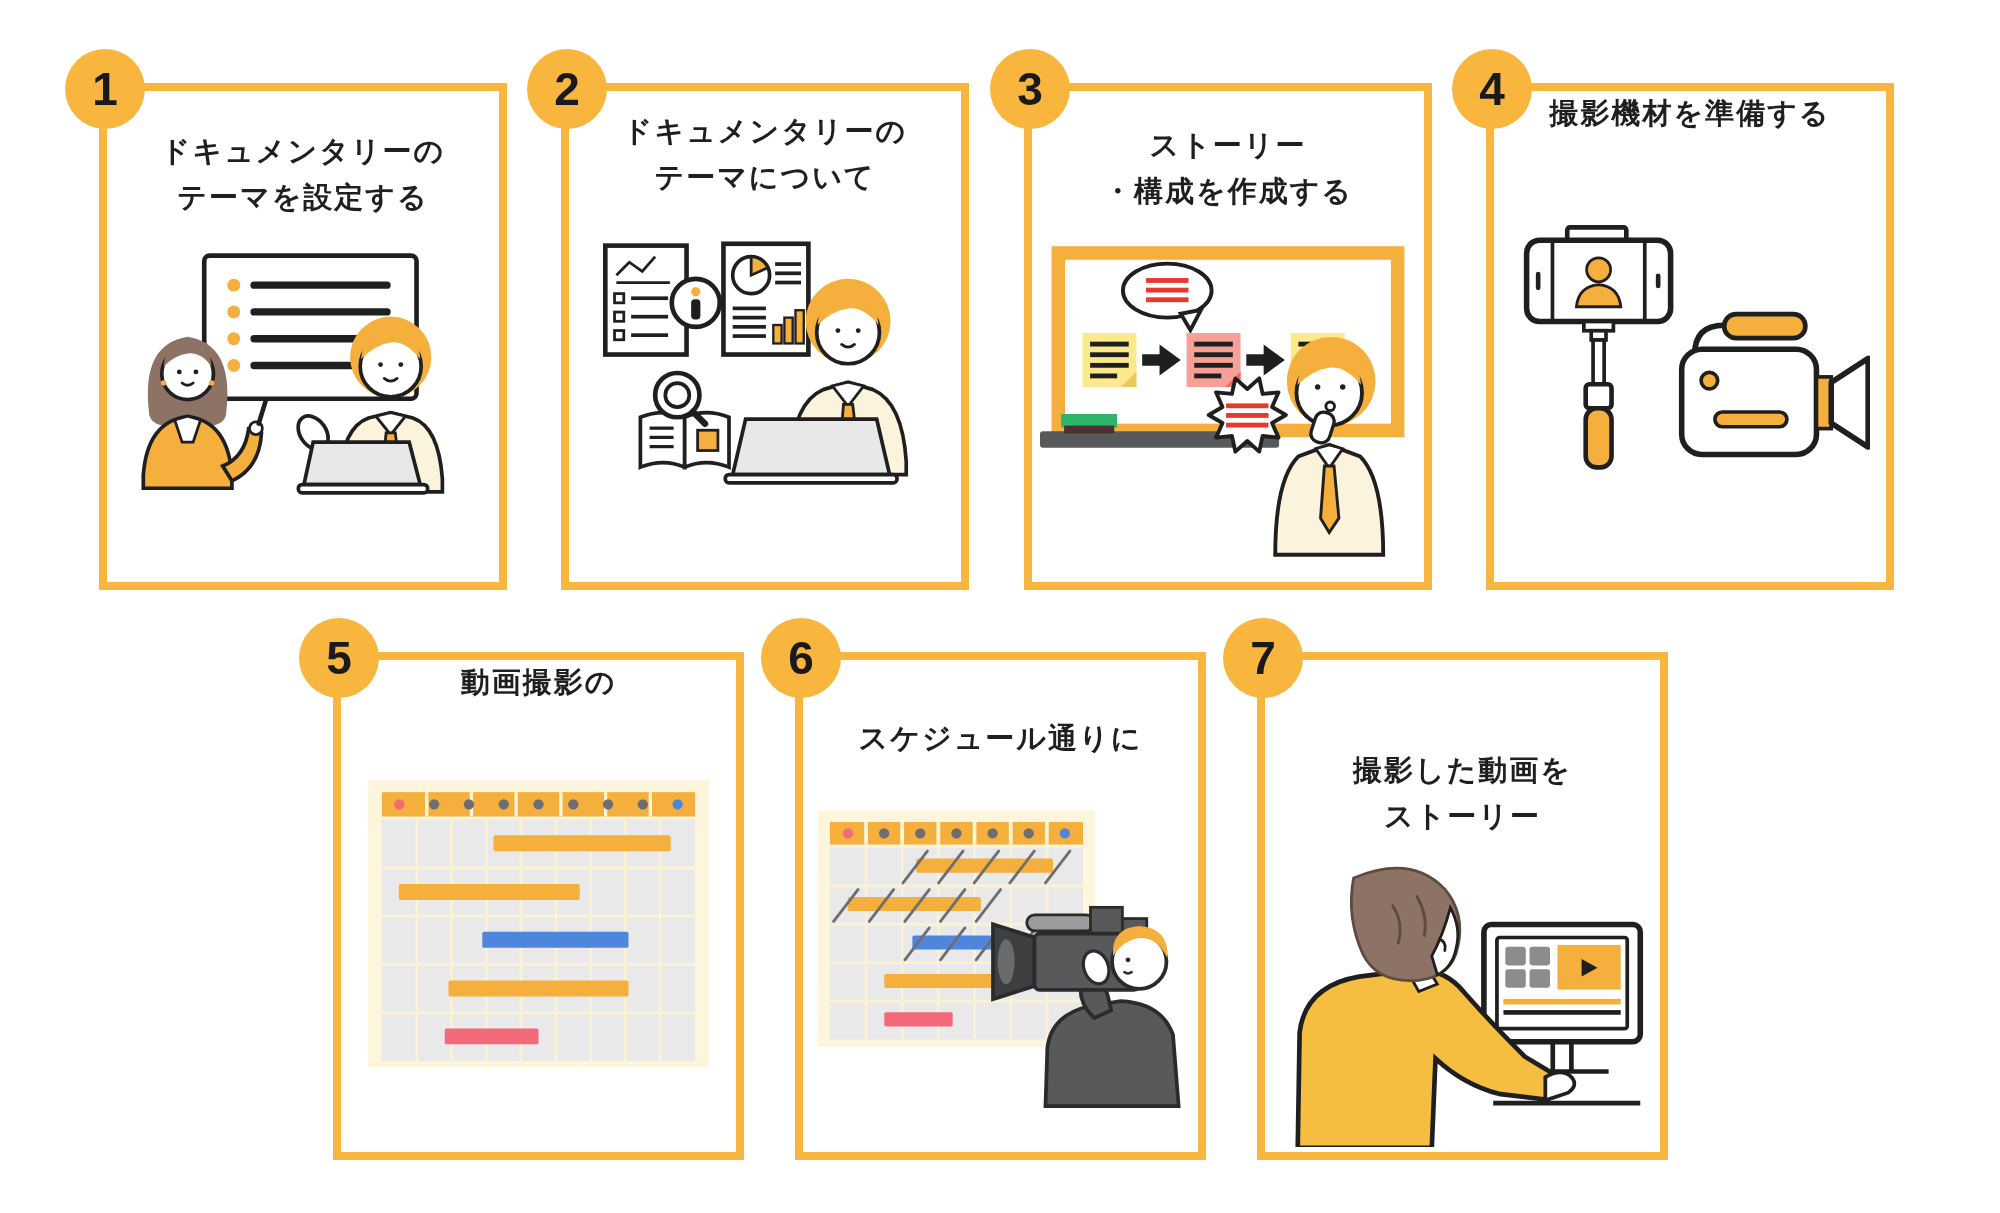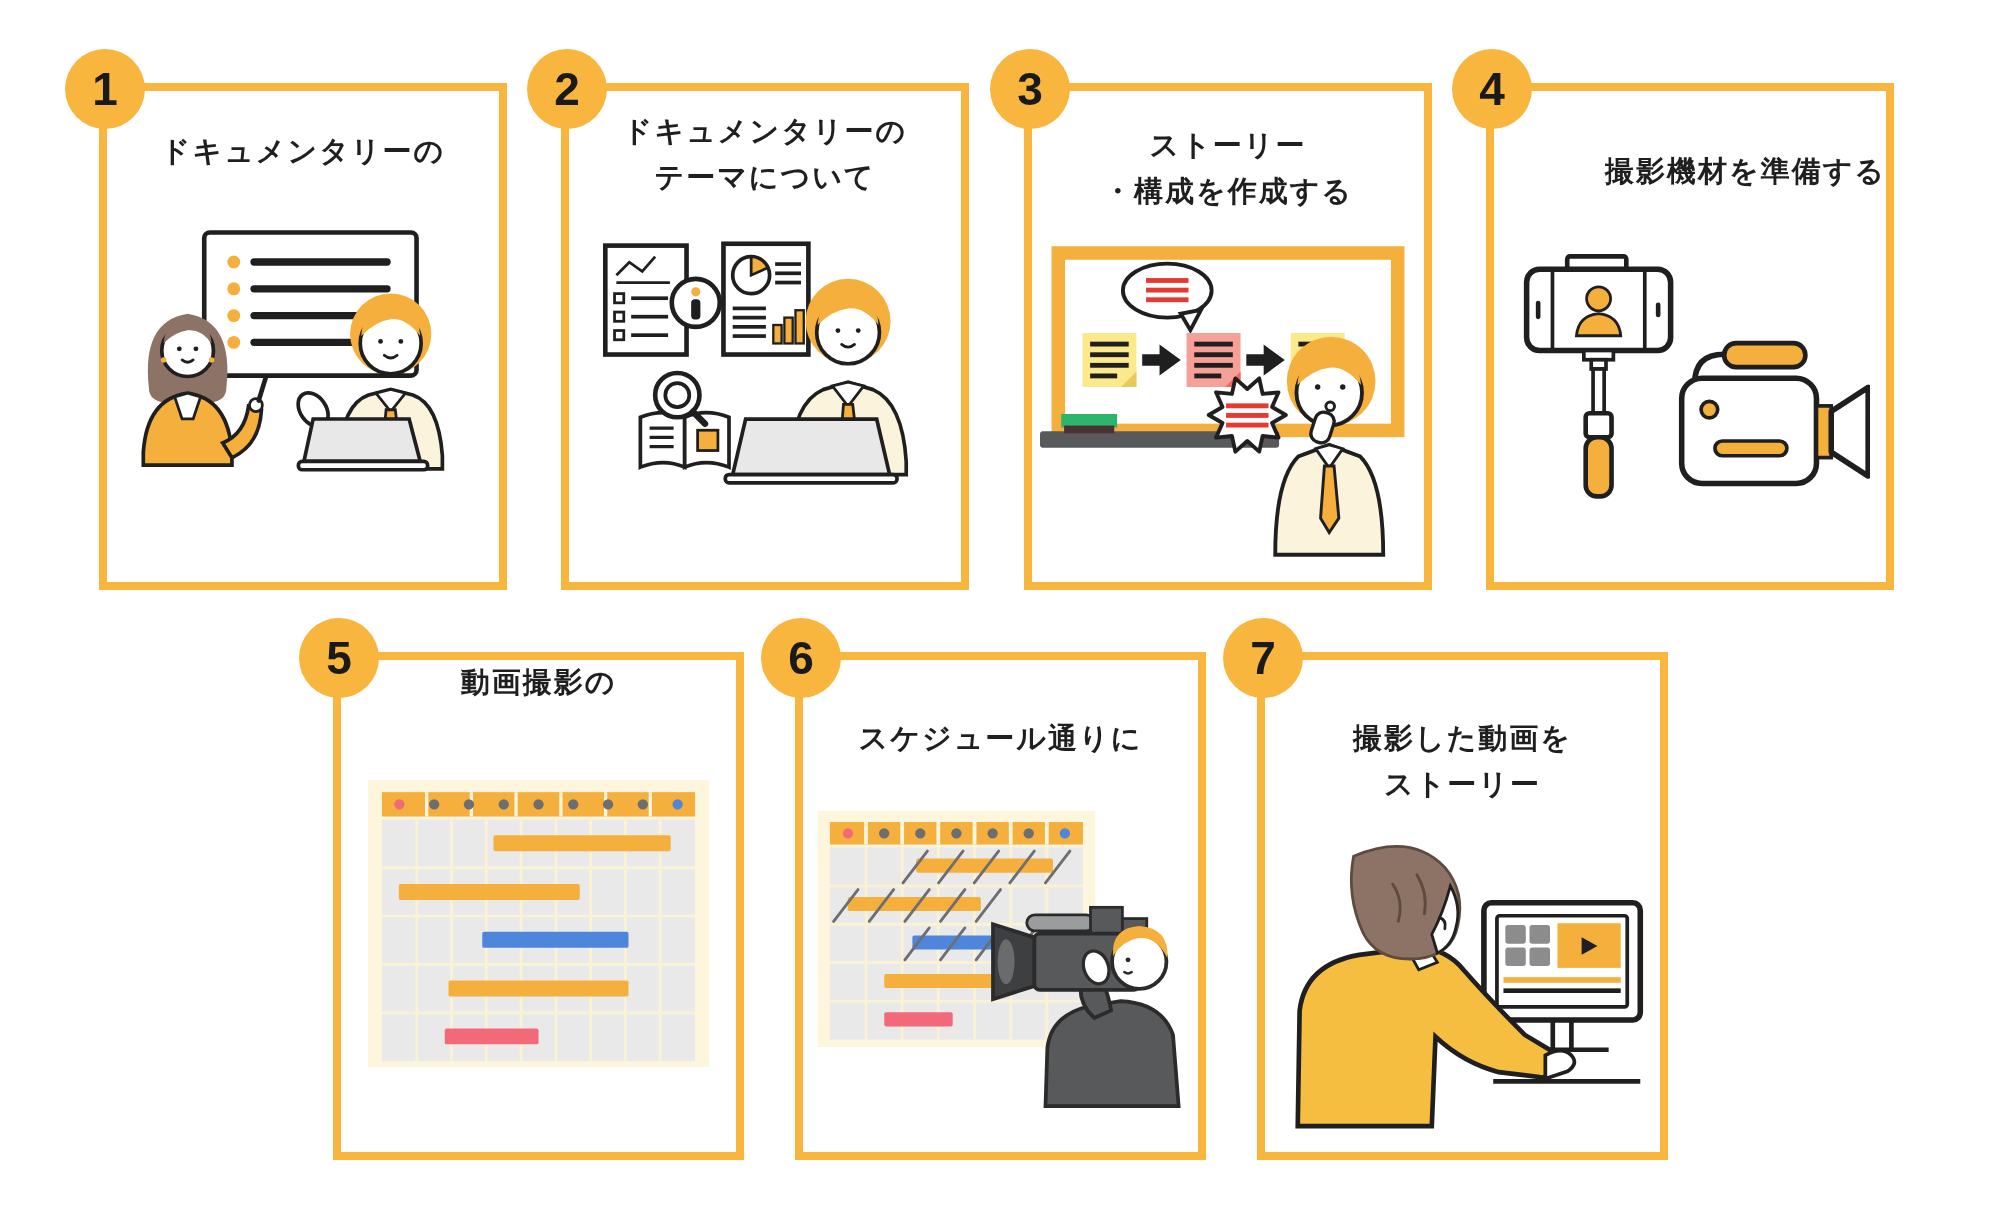--- a/index.html
+++ b/index.html
@@ -18,38 +18,39 @@
   .c1{left:99px;top:83px;width:408px;height:507px;}
   .c2{left:561px;top:83px;width:408px;height:507px;}
   .c3{left:1024px;top:83px;width:408px;height:507px;}
   .c4{left:1486px;top:83px;width:408px;height:507px;}
   .c5{left:333px;top:652px;width:411px;height:508px;}
   .c6{left:795px;top:652px;width:411px;height:508px;}
   .c7{left:1257px;top:652px;width:411px;height:508px;}
   .c1 .title{padding-top:38px;}
   .c2 .title{padding-top:18px;}
   .c3 .title{padding-top:32px;}
-  .c4 .title{padding-top:58px;text-align:right;}
+  .c4 .title{}
   .c5 .title{}
   .c6 .title{padding-top:56px;}
-  .c7 .title{padding-top:56px;}
+  .c7 .title{padding-top:88px;}
   .c3 .illus{padding:6px 8px 12px;}
   .c5 .illus,.c6 .illus{padding:8px 10px 10px;}
 </style>
 </head>
 <body>
 
 <div class="stage">
 
   <section class="card c1">
     <div class="badge">
       <span>1</span>
     </div>
     <h2 class="title">
       <span class="tl">ドキュメンタリーの</span>
+      <span class="tl">テーマを設定する</span>
     </h2>
     <div class="illus">
       <svg viewBox="0 0 390 330">
         <rect x="88" y="10" width="230" height="155" rx="6" fill="#fff" stroke="var(--ink)" stroke-width="5"></rect>
         <g>
           <circle cx="120" cy="42" r="7" fill="var(--ill-orange)"></circle>
             <rect x="138" y="38" width="152" height="8" rx="4" fill="var(--ink)"></rect>
           <circle cx="120" cy="71" r="7" fill="var(--ill-orange)"></circle>
             <rect x="138" y="67" width="152" height="8" rx="4" fill="var(--ink)"></rect>
           <circle cx="120" cy="100" r="7" fill="var(--ill-orange)"></circle>

